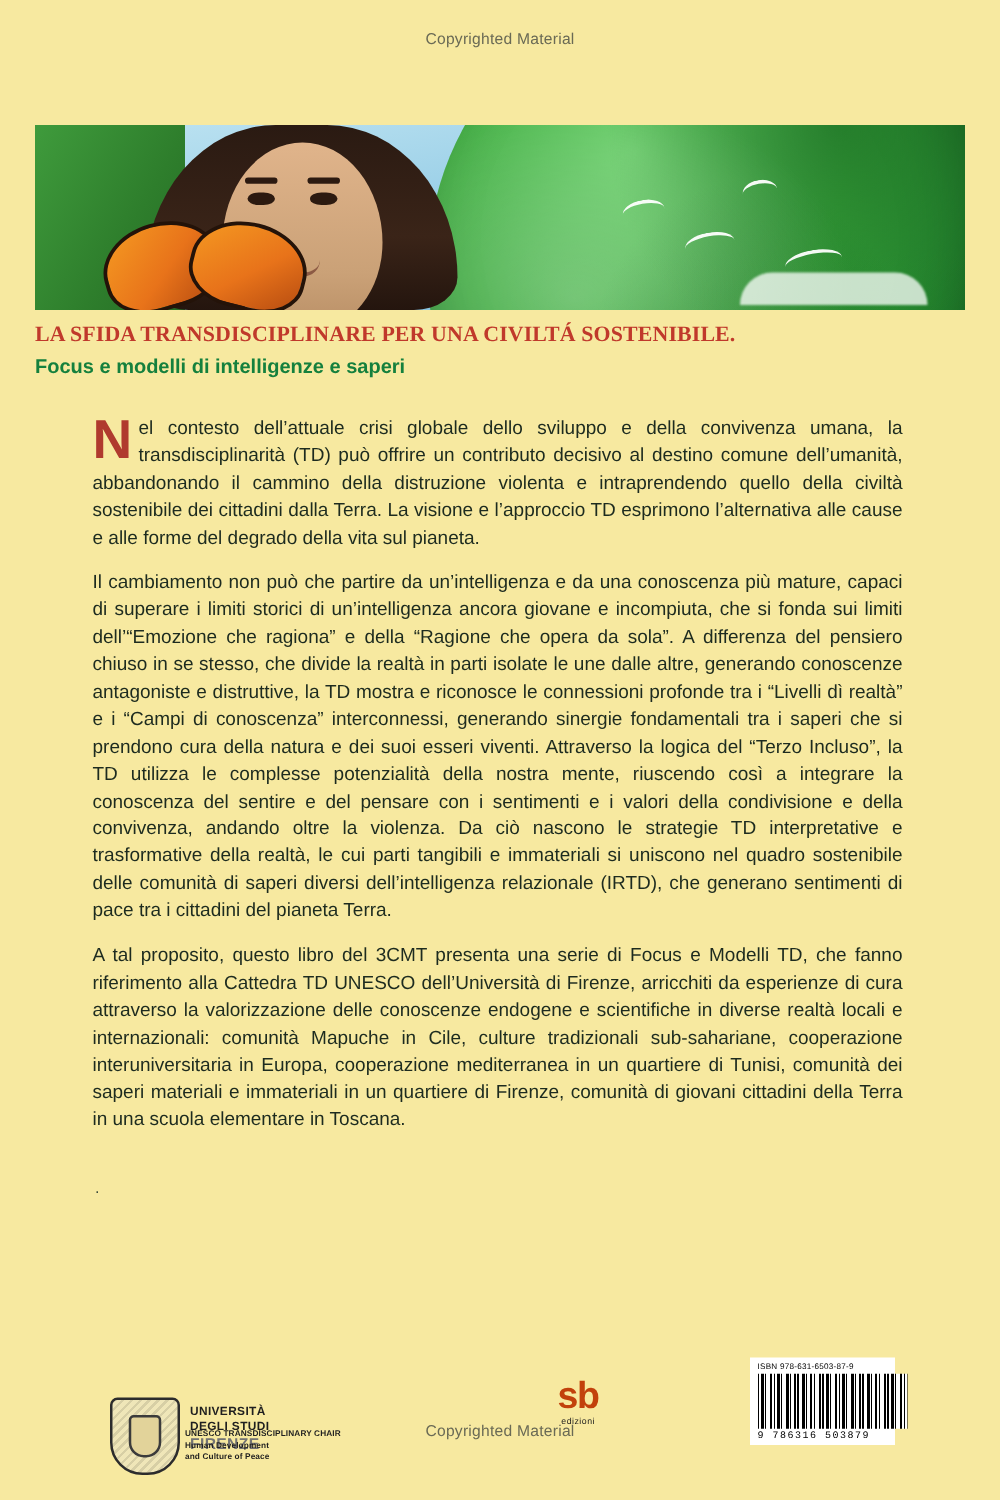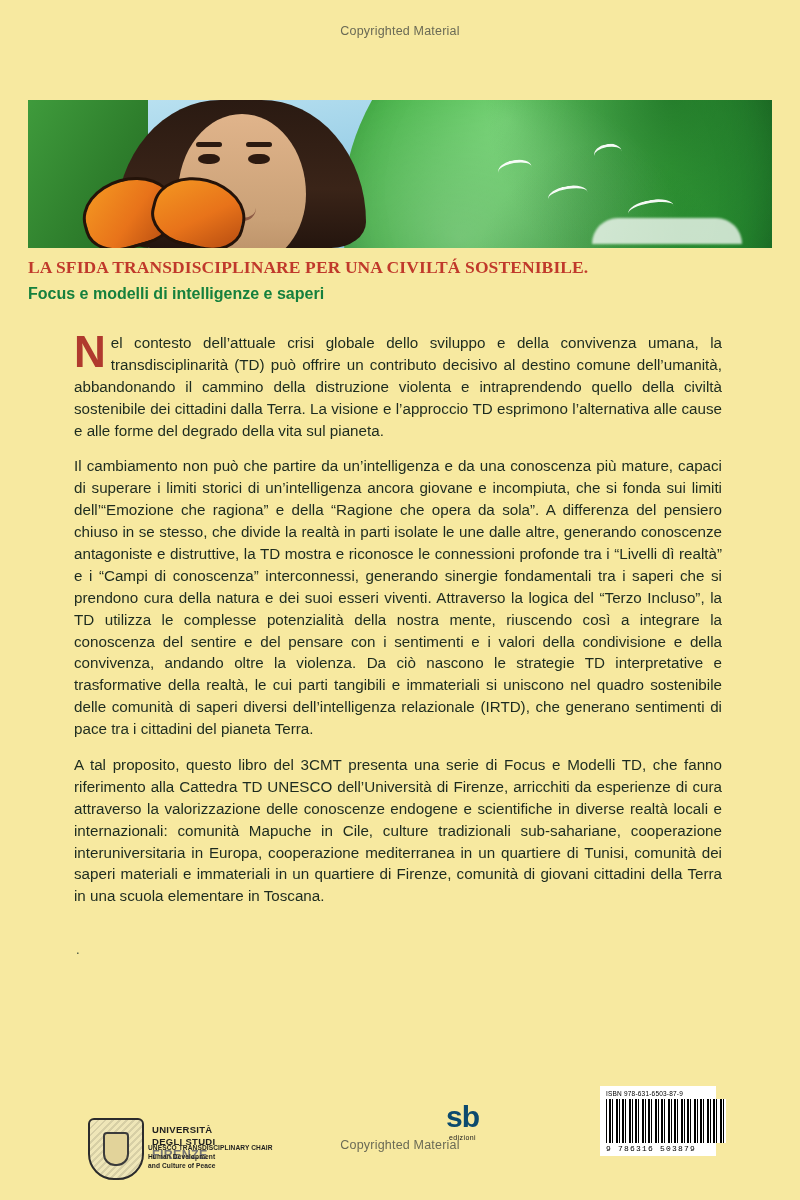--- a/index.html
+++ b/index.html
@@ -359,21 +359,21 @@
   }
   .logo-sb {
     position: absolute;
     left: 446px;
     top: 16px;
     text-align: center;
   }
   .sb-word {
     font-size: 30px;
     font-weight: bold;
-    color: #0c4a6e;
+    color: #c2410c;
     line-height: 1;
     letter-spacing: -1px;
   }
   .sb-sub {
     font-size: 7px;
     color: #1a1a1a;
     letter-spacing: 0.4px;
     margin-top: 2px;
   }
 

